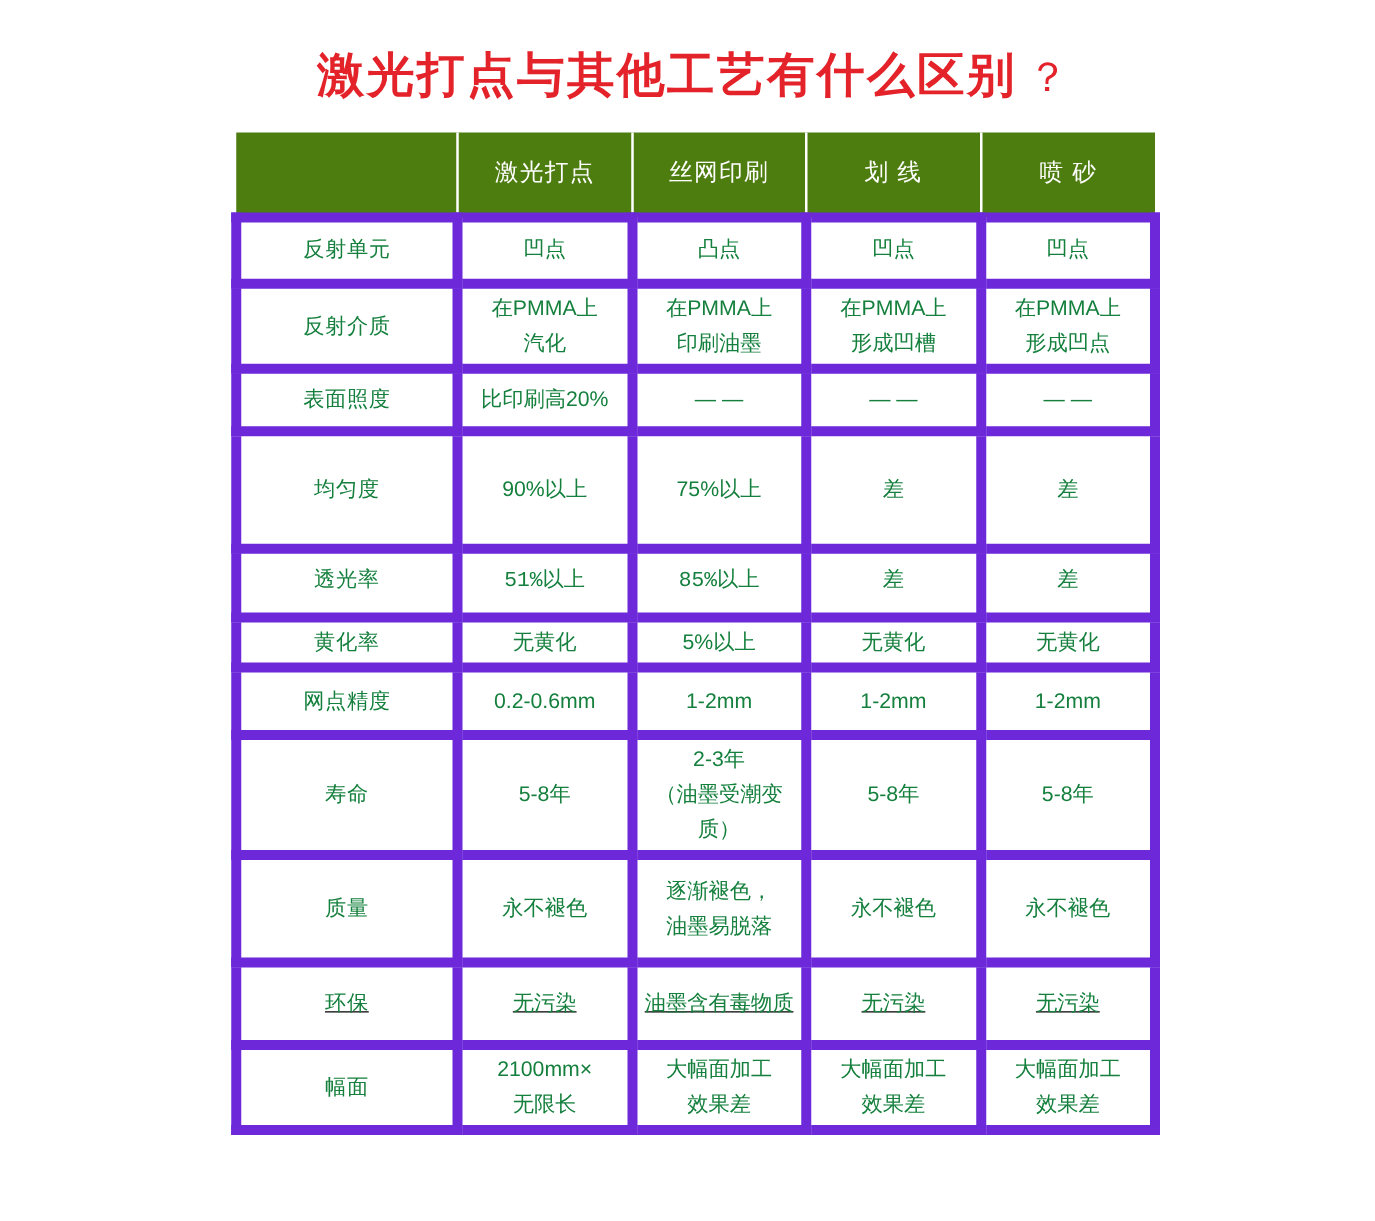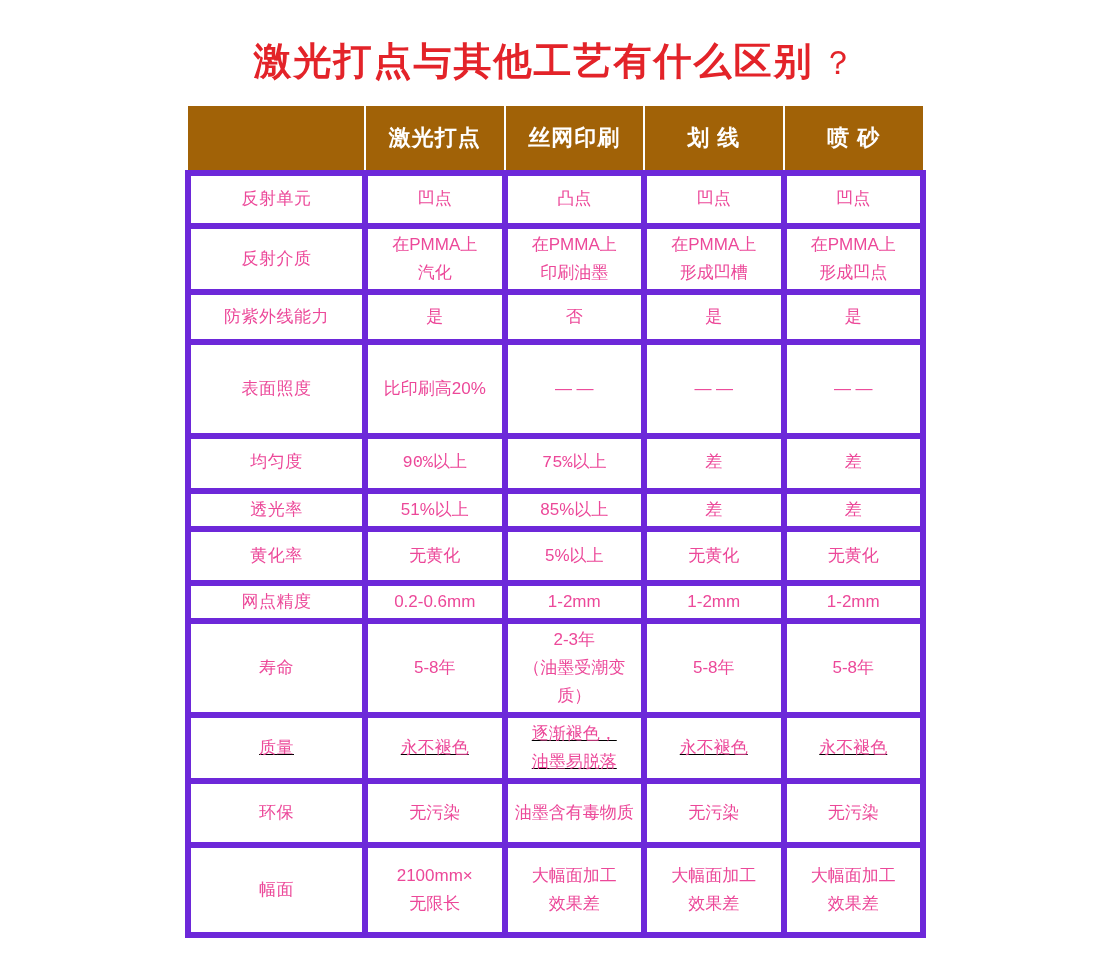--- a/index.html
+++ b/index.html
@@ -38,35 +38,35 @@
   table.cmp {
     border-collapse: collapse;
     table-layout: fixed;
     margin: 22px 0 0 185px;
     width: 735px;
     background: #ffffff;
   }
   col.c-label  { width: 177px; }
   col.c-proc   { width: 139.5px; }
   thead th {
-    background: #a16207;
+    background: #4d7c0f;
     color: #ffffff;
-    font-size: 22px;
-    font-weight: bold;
+    font-size: 19px;
+    font-weight: normal;
     height: 62px;
     border: none;
     border-left: 2px solid #ffffff;
     text-align: center;
     vertical-align: middle;
     letter-spacing: 1px;
   }
   thead th:first-child { border-left: none; }
   tbody td {
-    border: 6px solid #6d28d9;
-    color: #ec4899;
+    border: 8px solid #6d28d9;
+    color: #15803d;
     font-size: 17px;
     text-align: center;
     vertical-align: middle;
     white-space: pre-line;
     line-height: 1.65;
     padding: 2px 1px;
   }
   tbody td.rowlabel { letter-spacing: 0.5px; }
   
   tbody tr:nth-child(1)  { height: 53px; }
@@ -119,27 +119,20 @@
         <td>在PMMA上
 汽化</td>
         <td>在PMMA上
 印刷油墨</td>
         <td>在PMMA上
 形成凹槽</td>
         <td>在PMMA上
 形成凹点</td>
       </tr>
       <tr>
-        <td class="rowlabel">防紫外线能力</td>
-        <td>是</td>
-        <td>否</td>
-        <td>是</td>
-        <td>是</td>
-      </tr>
-      <tr>
         <td class="rowlabel">表面照度</td>
         <td>比印刷高20%</td>
         <td>— —</td>
         <td>— —</td>
         <td>— —</td>
       </tr>
       <tr>
         <td class="rowlabel">均匀度</td>
         <td>90%以上</td>
         <td>75%以上</td>

